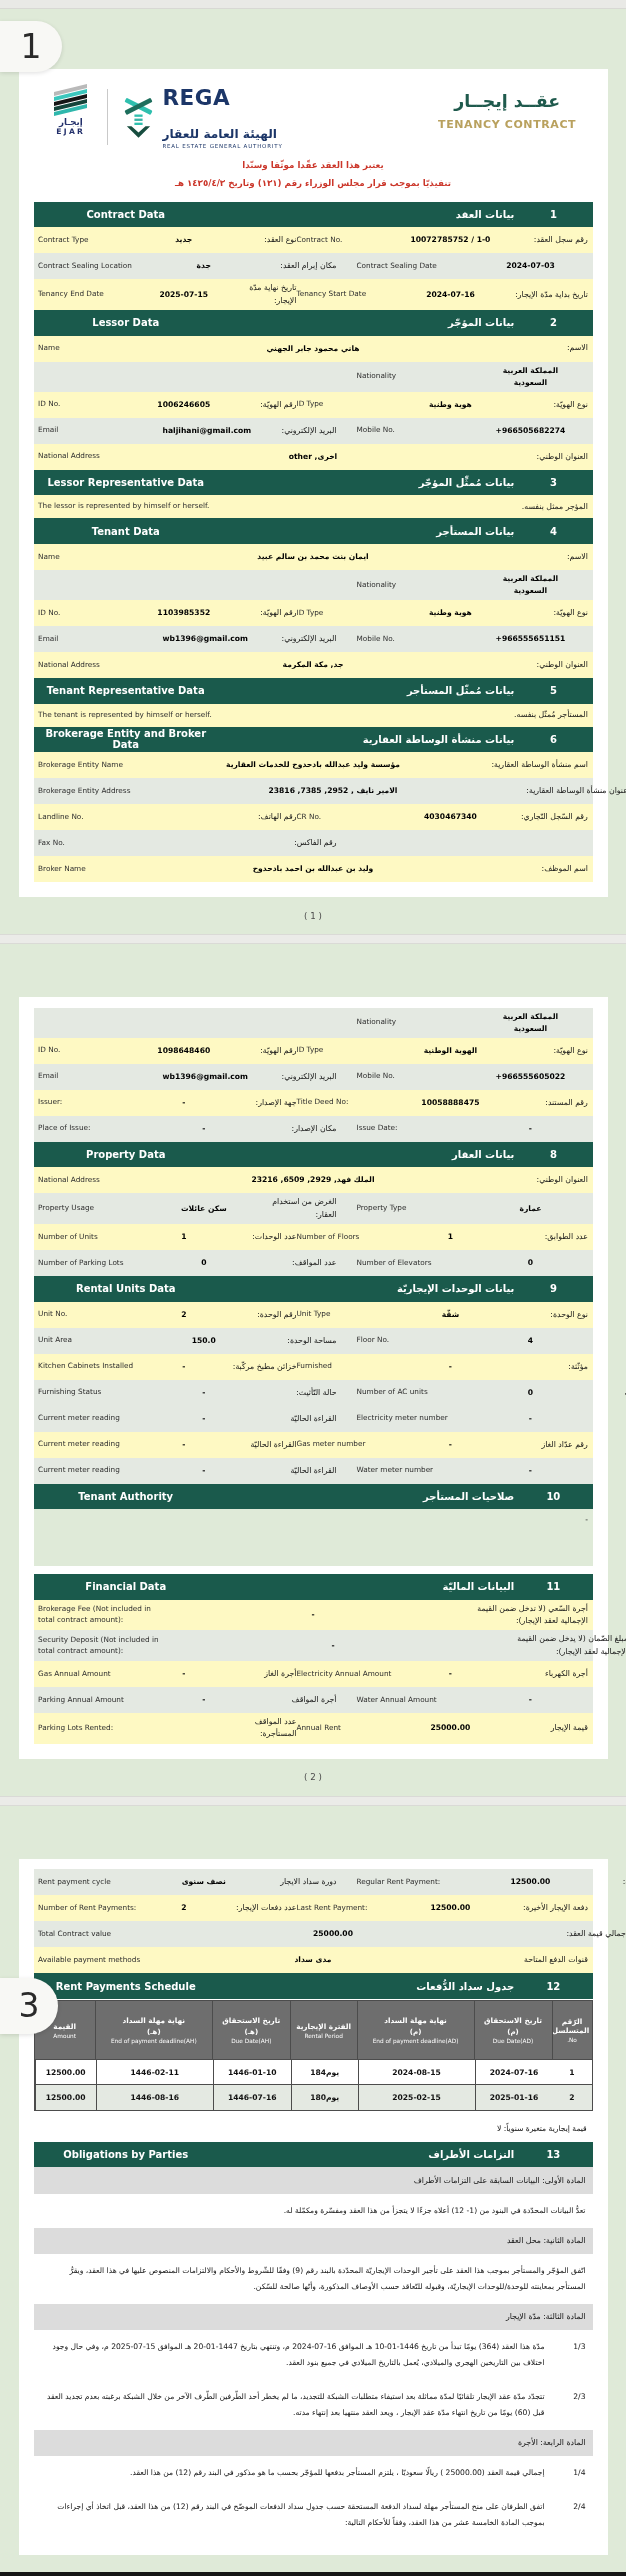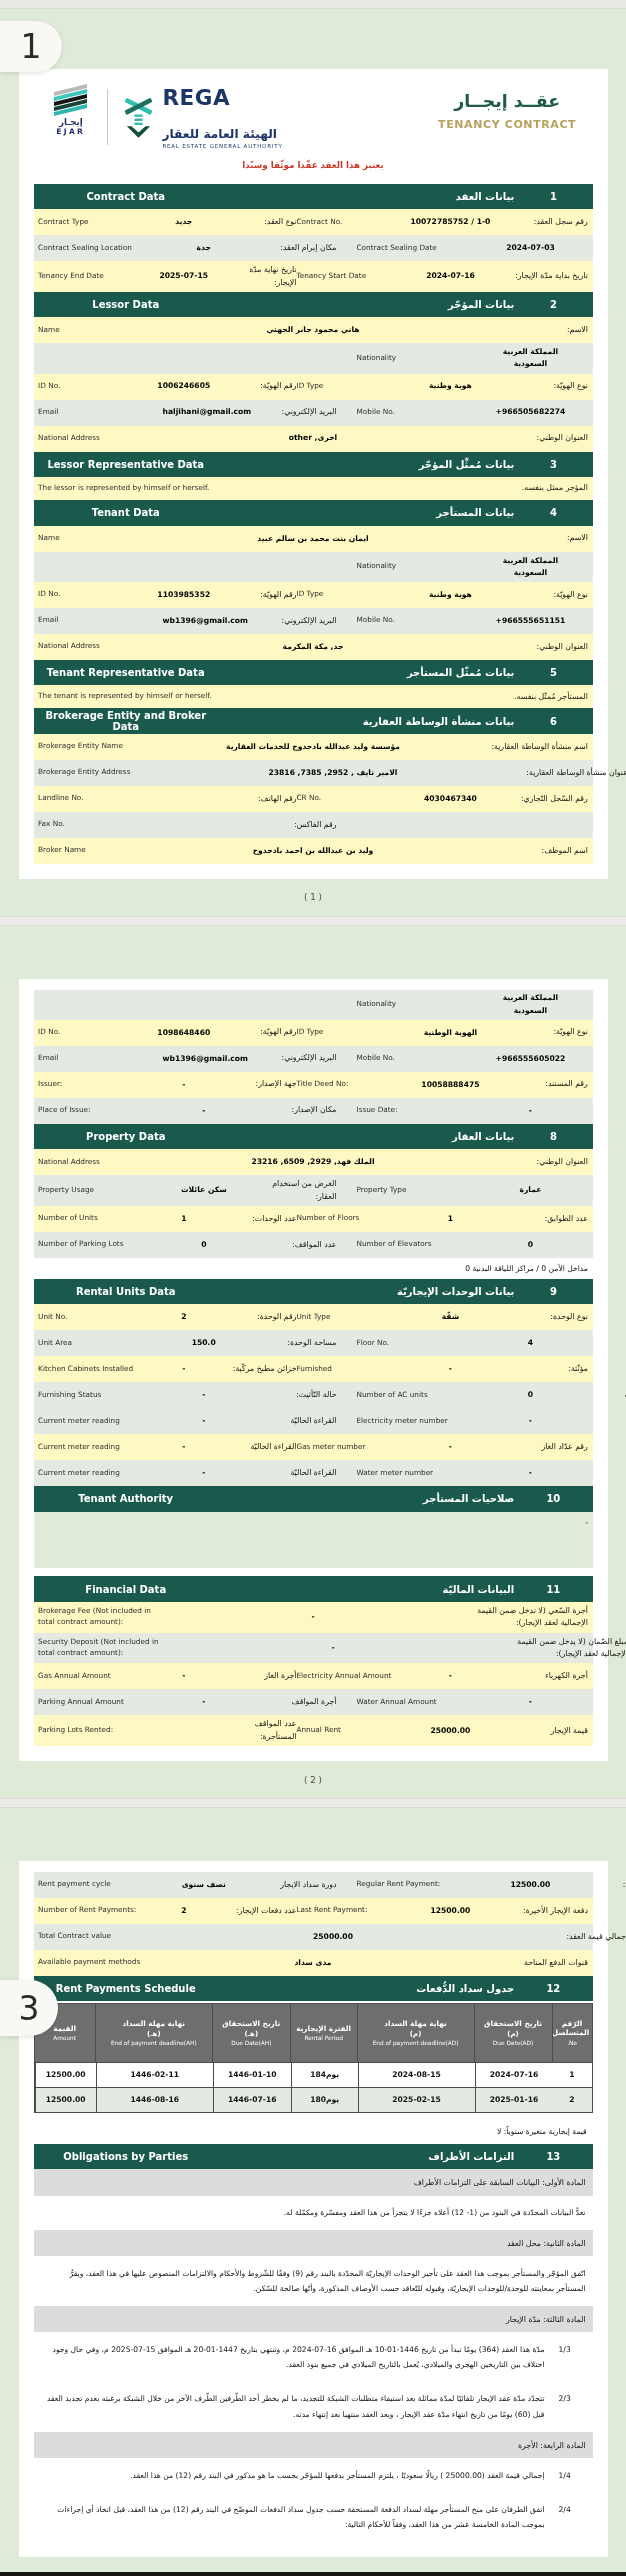--- a/index.html
+++ b/index.html
@@ -73,21 +73,21 @@
   .sched-r.alt{background:#e4e9e2;}
   .sh-ar1{font-size:7.3px;font-weight:bold;}
   .sh-ar2{font-size:7px;font-weight:bold;}
   .sh-en1{font-size:5.8px;}
   .sc{padding:7.6px 2.3px;text-align:center;font-weight:bold;font-size:7.6px;direction:ltr;}
   .sched-note{direction:rtl;text-align:right;padding:8.1px 5.8px;background:#fff;font-size:7.6px;margin-top:5.8px;}
 
   
   .obl-h{background:#dcdcdc;direction:rtl;text-align:right;padding:8.7px 7px;font-size:7.8px;color:#141414;}
   .obl-p{direction:rtl;display:flex;gap:14px;padding:9.3px 7px;font-size:7.6px;line-height:2.05;background:#fff;color:#141414;}
-  .obl-num{min-width:27px;direction:ltr;font-weight:500;}
+  .obl-num{min-width:27px;direction:ltr;text-align:right;font-weight:500;}
   .obl-txt{flex:1;text-align:right;}
 </style>
 </head>
 <body>
 
 <div class="topstrip"></div>
 <div class="badge" id="badge1">1</div>
 
 <div class="page" id="page1">
   <div class="brandrow">
@@ -118,20 +118,21 @@
         <span class="rega-en">REAL ESTATE GENERAL AUTHORITY</span>
       </div>
     </div>
     <div class="titleblock">
       <span class="t-ar">عقــد إيجــار</span>
       <span class="t-en">TENANCY CONTRACT</span>
     </div>
   </div>
   <div class="notice">
     <div>يعتبر هذا العقد عقّدا موثّقا وسنّدا</div>
+    <div>تنفيذيّا بموجب قرار مجلس الوزراء رقم (١٣١) وتاريخ ١٤٣٥/٤/٣ هـ</div>
   </div>
 
   <div class="secblock">
     <div class="sec-head">
       <span class="sh-en">Contract Data</span>
       <span class="sh-ar">بيانات العقد</span>
       <span class="sh-num">1</span>
     </div>
     <div>
         <div class="row r-p2">
@@ -403,21 +404,20 @@
           <span class="c-ar" dir="rtl">عدد الطوابق:</span>
         </div>
         <div class="row r-p2 alt">
           <span class="c-en">Number of Parking Lots</span>
           <span class="c-val" dir="auto">0</span>
           <span class="c-ar" dir="rtl">عدد المواقف:</span>
           <span class="c-en">Number of Elevators</span>
           <span class="c-val" dir="auto">0</span>
           <span class="c-ar" dir="rtl">عدد المصاعد:</span>
         </div>
-        <div class="r-note" dir="rtl">مداخل الأمن 0 / مراكز اللياقة البدنية 0</div>
       </div>
   </div>
 
   <div class="secblock">
     <div class="sec-head">
       <span class="sh-en">Rental Units Data</span>
       <span class="sh-ar">بيانات الوحدات الإيجاريّة</span>
       <span class="sh-num">9</span>
     </div>
     <div>

